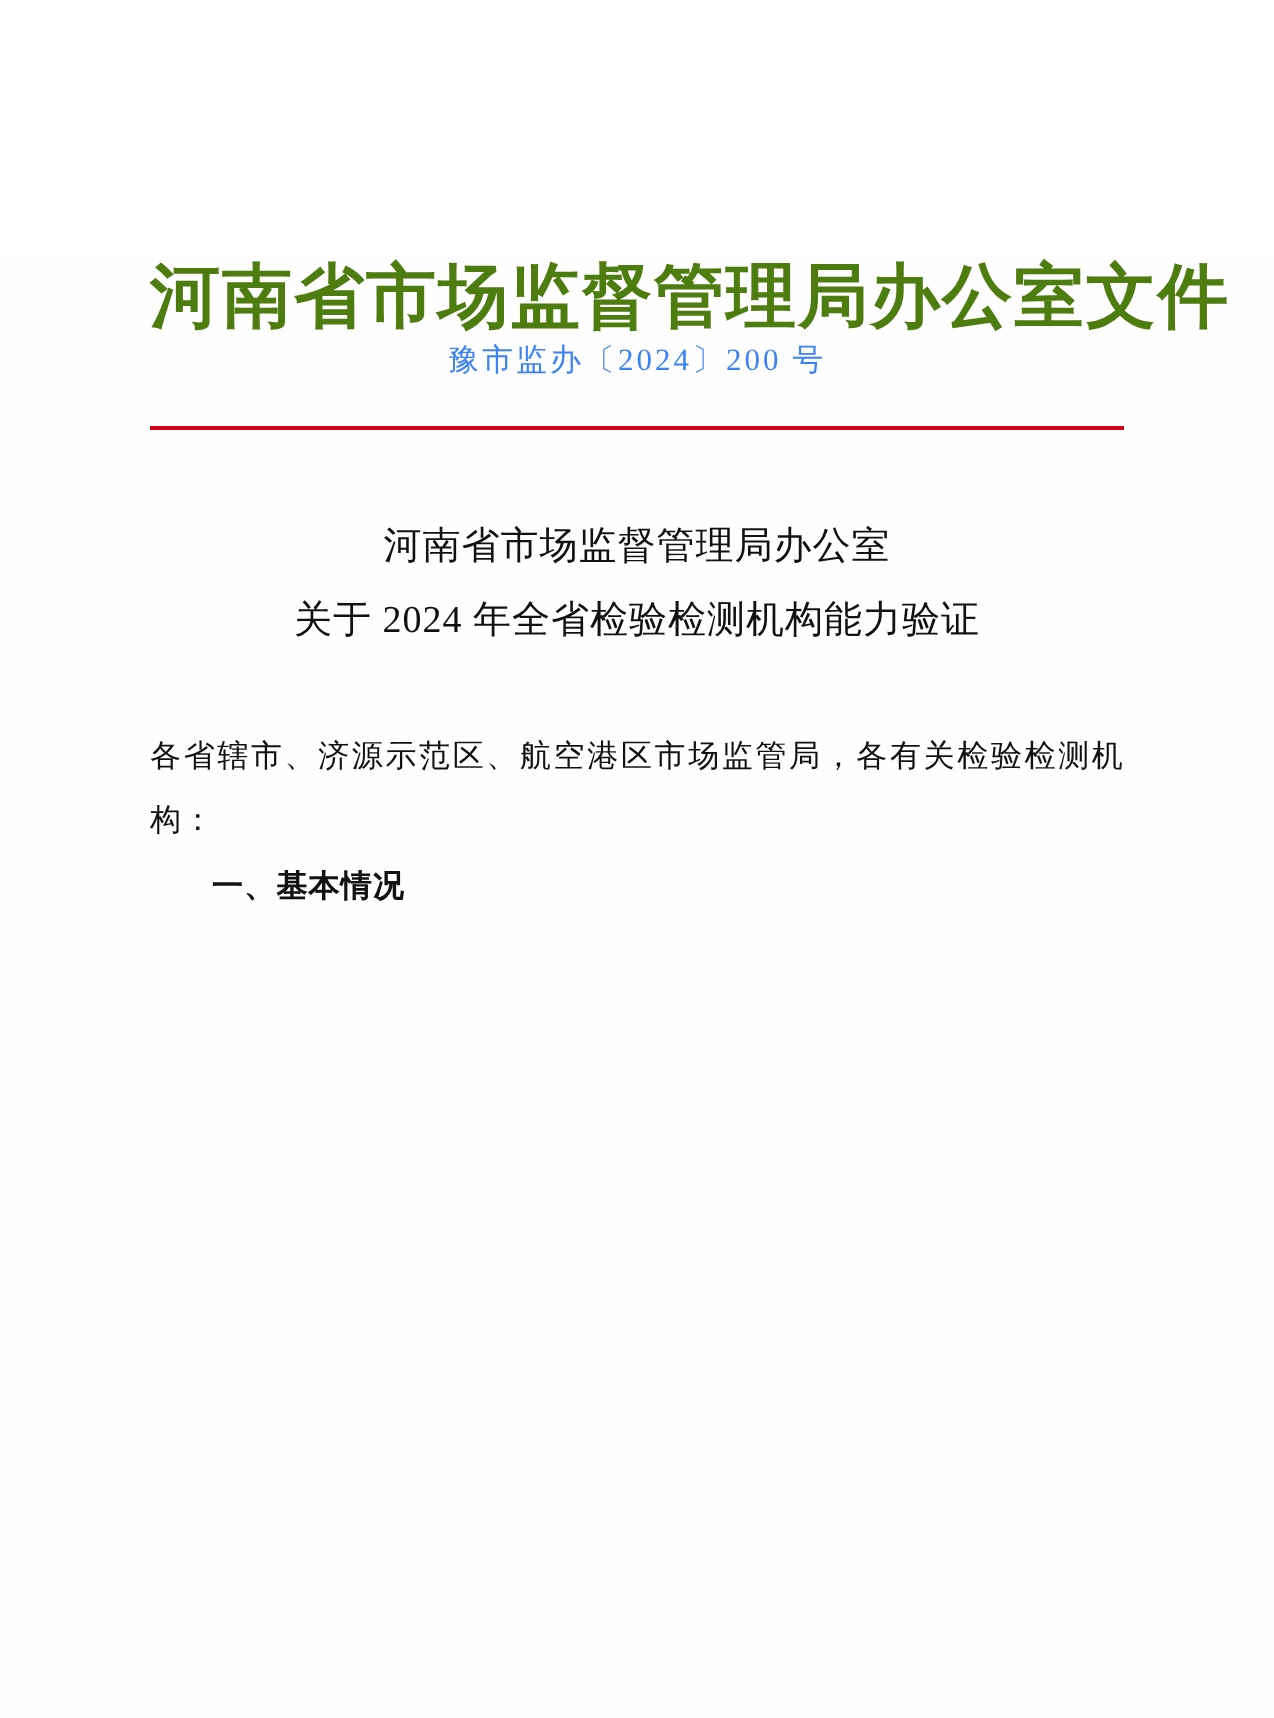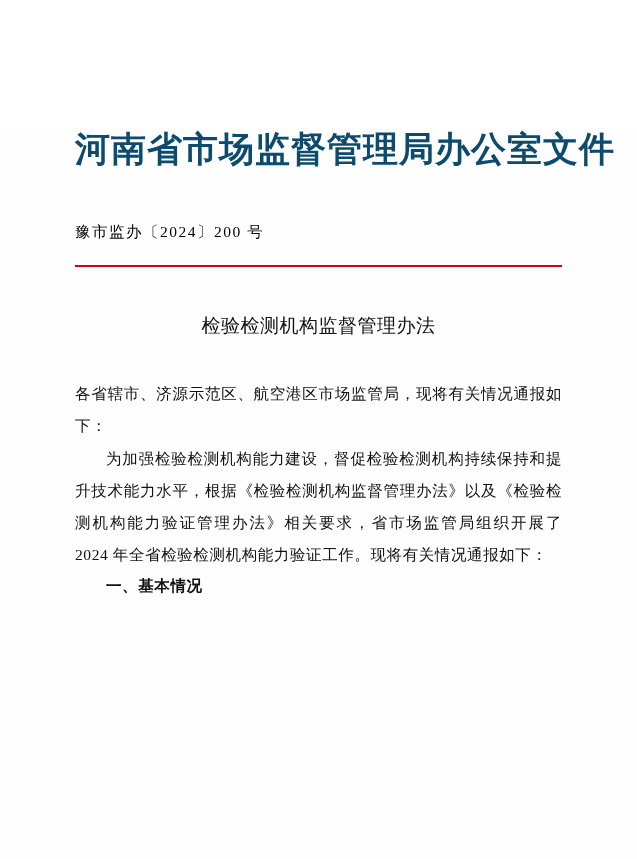--- a/index.html
+++ b/index.html
@@ -17,34 +17,34 @@
   .page {
     position: relative;
     width: 637px;
     height: 859px;
     box-sizing: border-box;
     padding: 0 75px;
     background: #fefefe;
   }
   .masthead {
     text-align: center;
-    color: #0c4a6e;
+    color: #4d7c0f;
     font-family: "DejaVu Serif", "Liberation Serif", serif;
     font-weight: bold;
     font-size: 35px;
     letter-spacing: 1px;
     line-height: 1.2;
     margin-top: 128px;
     white-space: nowrap;
   }
   .doc-number {
+    text-align: center;
     font-size: 15.5px;
     letter-spacing: 1.5px;
-    margin-top: 52px;
-    color: #000000;
+    color: #3b82f6;
     font-family: "Liberation Serif", "DejaVu Serif", serif;
   }
   .red-rule {
     margin-top: 22px;
     height: 2px;
     background: #d0021b;
     width: 100%;
   }
   .title-block {
     margin-top: 40px;
@@ -86,22 +86,22 @@
 
 <div class="page">
 
   <div class="masthead">河南省市场监督管理局办公室文件</div>
 
   <div class="doc-number">豫市监办〔2024〕200 号</div>
 
   <div class="red-rule"></div>
 
   <div class="title-block">
-    <span class="title-line">检验检测机构监督管理办法</span>
+    <span class="title-line">河南省市场监督管理局办公室</span>
+    <span class="title-line">关于 2024 年全省检验检测机构能力验证</span>
   </div>
 
   <div class="body-block">
-    <p class="para">各省辖市、济源示范区、航空港区市场监管局，现将有关情况通报如下：</p>
-    <p class="para indent">为加强检验检测机构能力建设，督促检验检测机构持续保持和提升技术能力水平，根据《检验检测机构监督管理办法》以及《检验检测机构能力验证管理办法》相关要求，省市场监管局组织开展了 2024 年全省检验检测机构能力验证工作。现将有关情况通报如下：</p>
+    <p class="para">各省辖市、济源示范区、航空港区市场监管局，各有关检验检测机构：</p>
     <p class="section-heading">一、基本情况</p>
   </div>
 
 </div>
 
 </body></html>

